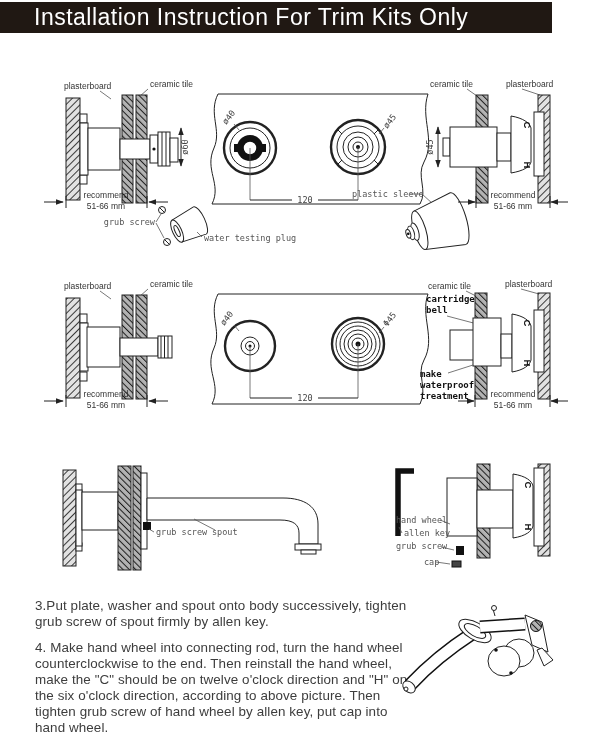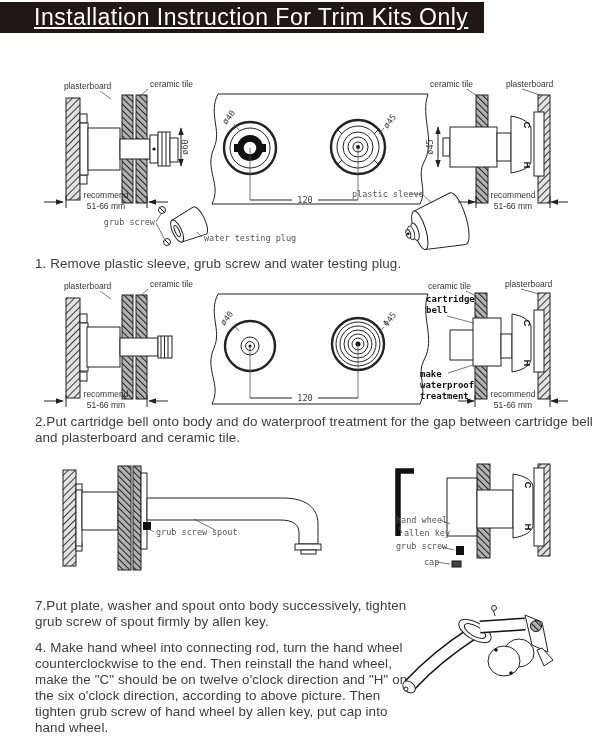--- a/index.html
+++ b/index.html
@@ -1,19 +1,19 @@
 <!DOCTYPE html>
 <html><head>
 <meta charset="utf-8">
 <style>
   html,body{margin:0;padding:0;background:#fff;}
   #page{position:relative;width:610px;height:748px;background:#ffffff;overflow:hidden;
         font-family:"Liberation Sans",sans-serif;}
-  .header{position:absolute;left:0;top:2px;width:484px;height:31px;background:#201813;
-          color:#ffffff;display:flex;align-items:center;text-decoration:underline;}
+  .header{position:absolute;left:0;top:2px;width:552px;height:31px;background:#201813;
+          color:#ffffff;display:flex;align-items:center;}
   .header span{padding-left:34px;font-size:23px;letter-spacing:.5px;}
   .step{position:absolute;color:#3d3d3d;font-size:13.4px;line-height:15.9px;letter-spacing:.1px;}
   svg.diag{position:absolute;}
   .ln{stroke:#222;stroke-width:1;fill:none}
   .ld{stroke:#555;stroke-width:.8;fill:none}
   .thick{stroke:#222;stroke-width:2.4;fill:none}
   .part{fill:#fff;stroke:#222;stroke-width:1}
   .pb{fill:url(#hA);stroke:#222;stroke-width:1}
   .tile{fill:url(#hB);stroke:#222;stroke-width:1}
   .lbl{font:8.5px "Liberation Sans",sans-serif;fill:#333}
@@ -159,21 +159,20 @@
       <text class="dim" transform="translate(433,69) rotate(-90)" text-anchor="middle">ø45</text>
       <text class="lbl" x="513" y="120" text-anchor="middle">recommend</text>
       <text class="lbl" x="513" y="131" text-anchor="middle">51-66 mm</text>
       <line class="ln" x1="458" y1="124" x2="475" y2="124" marker-end="url(#arr)"></line>
       <line class="ln" x1="568" y1="124" x2="551" y2="124" marker-end="url(#arr)"></line>
       <line class="ln" x1="476" y1="118" x2="476" y2="130"></line>
       <line class="ln" x1="550" y1="118" x2="550" y2="130"></line>
     </g>
   </svg>
 
-  <div class="step" style="left:35px;top:256px;width:540px">1. Remove plastic sleeve, grub screw and water testing plug.</div>
 
   <svg class="diag" style="left:0;top:280px" width="610" height="132" viewBox="0 0 610 132">
 
     <g>
       <text class="lbl" x="64" y="9">plasterboard</text>
       <line class="ld" x1="100" y1="11" x2="111" y2="19"></line>
       <text class="lbl" x="150" y="7">ceramic tile</text>
       <line class="ld" x1="148" y1="9" x2="139" y2="17"></line>
       <rect class="pb" x="66" y="18" width="14" height="100"></rect>
       <rect class="part" x="80" y="34" width="7" height="9"></rect>
@@ -246,21 +245,20 @@
       <path class="ld" d="M448,93 L473,85"></path>
       <text class="lbl" x="513" y="117" text-anchor="middle">recommend</text>
       <text class="lbl" x="513" y="128" text-anchor="middle">51-66 mm</text>
       <line class="ln" x1="458" y1="121" x2="474" y2="121" marker-end="url(#arr)"></line>
       <line class="ln" x1="568" y1="121" x2="551" y2="121" marker-end="url(#arr)"></line>
       <line class="ln" x1="475" y1="115" x2="475" y2="127"></line>
       <line class="ln" x1="550" y1="115" x2="550" y2="127"></line>
     </g>
   </svg>
 
-  <div class="step" style="left:35px;top:414px;width:575px">2.Put cartridge bell onto body and do waterproof treatment for the gap between cartridge bell and plasterboard and ceramic tile.</div>
 
   <svg class="diag" style="left:0;top:460px" width="610" height="138" viewBox="0 0 610 138">
 
     <g>
       <rect class="pb" x="63" y="10" width="13" height="96"></rect>
       <rect class="part" x="76" y="24" width="6" height="8"></rect>
       <rect class="part" x="76" y="83" width="6" height="8"></rect>
       <rect class="part" x="76" y="30" width="6" height="56"></rect>
       <rect class="part" x="82" y="32" width="36" height="38"></rect>
       <rect class="tile" x="118" y="6" width="13" height="104"></rect>
@@ -292,21 +290,21 @@
       <line class="ld" x1="440" y1="60" x2="450" y2="64"></line>
       <text class="mono" x="404" y="76">allen key</text>
       <line class="ld" x1="402" y1="73" x2="399" y2="67"></line>
       <text class="mono" x="396" y="89">grub screw</text>
       <line class="ld" x1="441" y1="87" x2="454" y2="90"></line>
       <text class="mono" x="424" y="105">cap</text>
       <line class="ld" x1="436" y1="102" x2="450" y2="104"></line>
     </g>
   </svg>
 
-  <div class="step" style="left:35px;top:598px;width:375px">7.Put plate, washer and spout onto body successively, tighten grub screw of spout firmly by allen key.</div>
+  <div class="step" style="left:35px;top:598px;width:375px">3.Put plate, washer and spout onto body successively, tighten grub screw of spout firmly by allen key.</div>
   <div class="step" style="left:35px;top:640px;width:375px">4. Make hand wheel into connecting rod, turn the hand wheel counterclockwise to the end. Then reinstall the hand wheel, make the "C" should be on twelve o'clock direction and "H" on the six o'clock direction, according to above picture. Then tighten grub screw of hand wheel by allen key, put cap into hand wheel.</div>
 
   <svg class="diag" style="left:380px;top:600px" width="228" height="145" viewBox="0 0 228 145">
     <g>
       <path d="M31,84 C46,68 70,48 93,33" stroke="#111" stroke-width="14" fill="none" stroke-linecap="round"></path>
       <path d="M31,84 C46,68 70,48 93,33" stroke="#fff" stroke-width="11" fill="none" stroke-linecap="round"></path>
       <ellipse class="part" cx="29" cy="87" rx="7" ry="5" transform="rotate(40 29 87)"></ellipse>
       <circle class="part" cx="26" cy="89" r="2"></circle>
       <ellipse class="part" cx="95" cy="31" rx="8.5" ry="18" transform="rotate(-60 95 31)"></ellipse>
       <ellipse class="part" cx="95" cy="31" rx="5" ry="12" transform="rotate(-60 95 31)"></ellipse>

